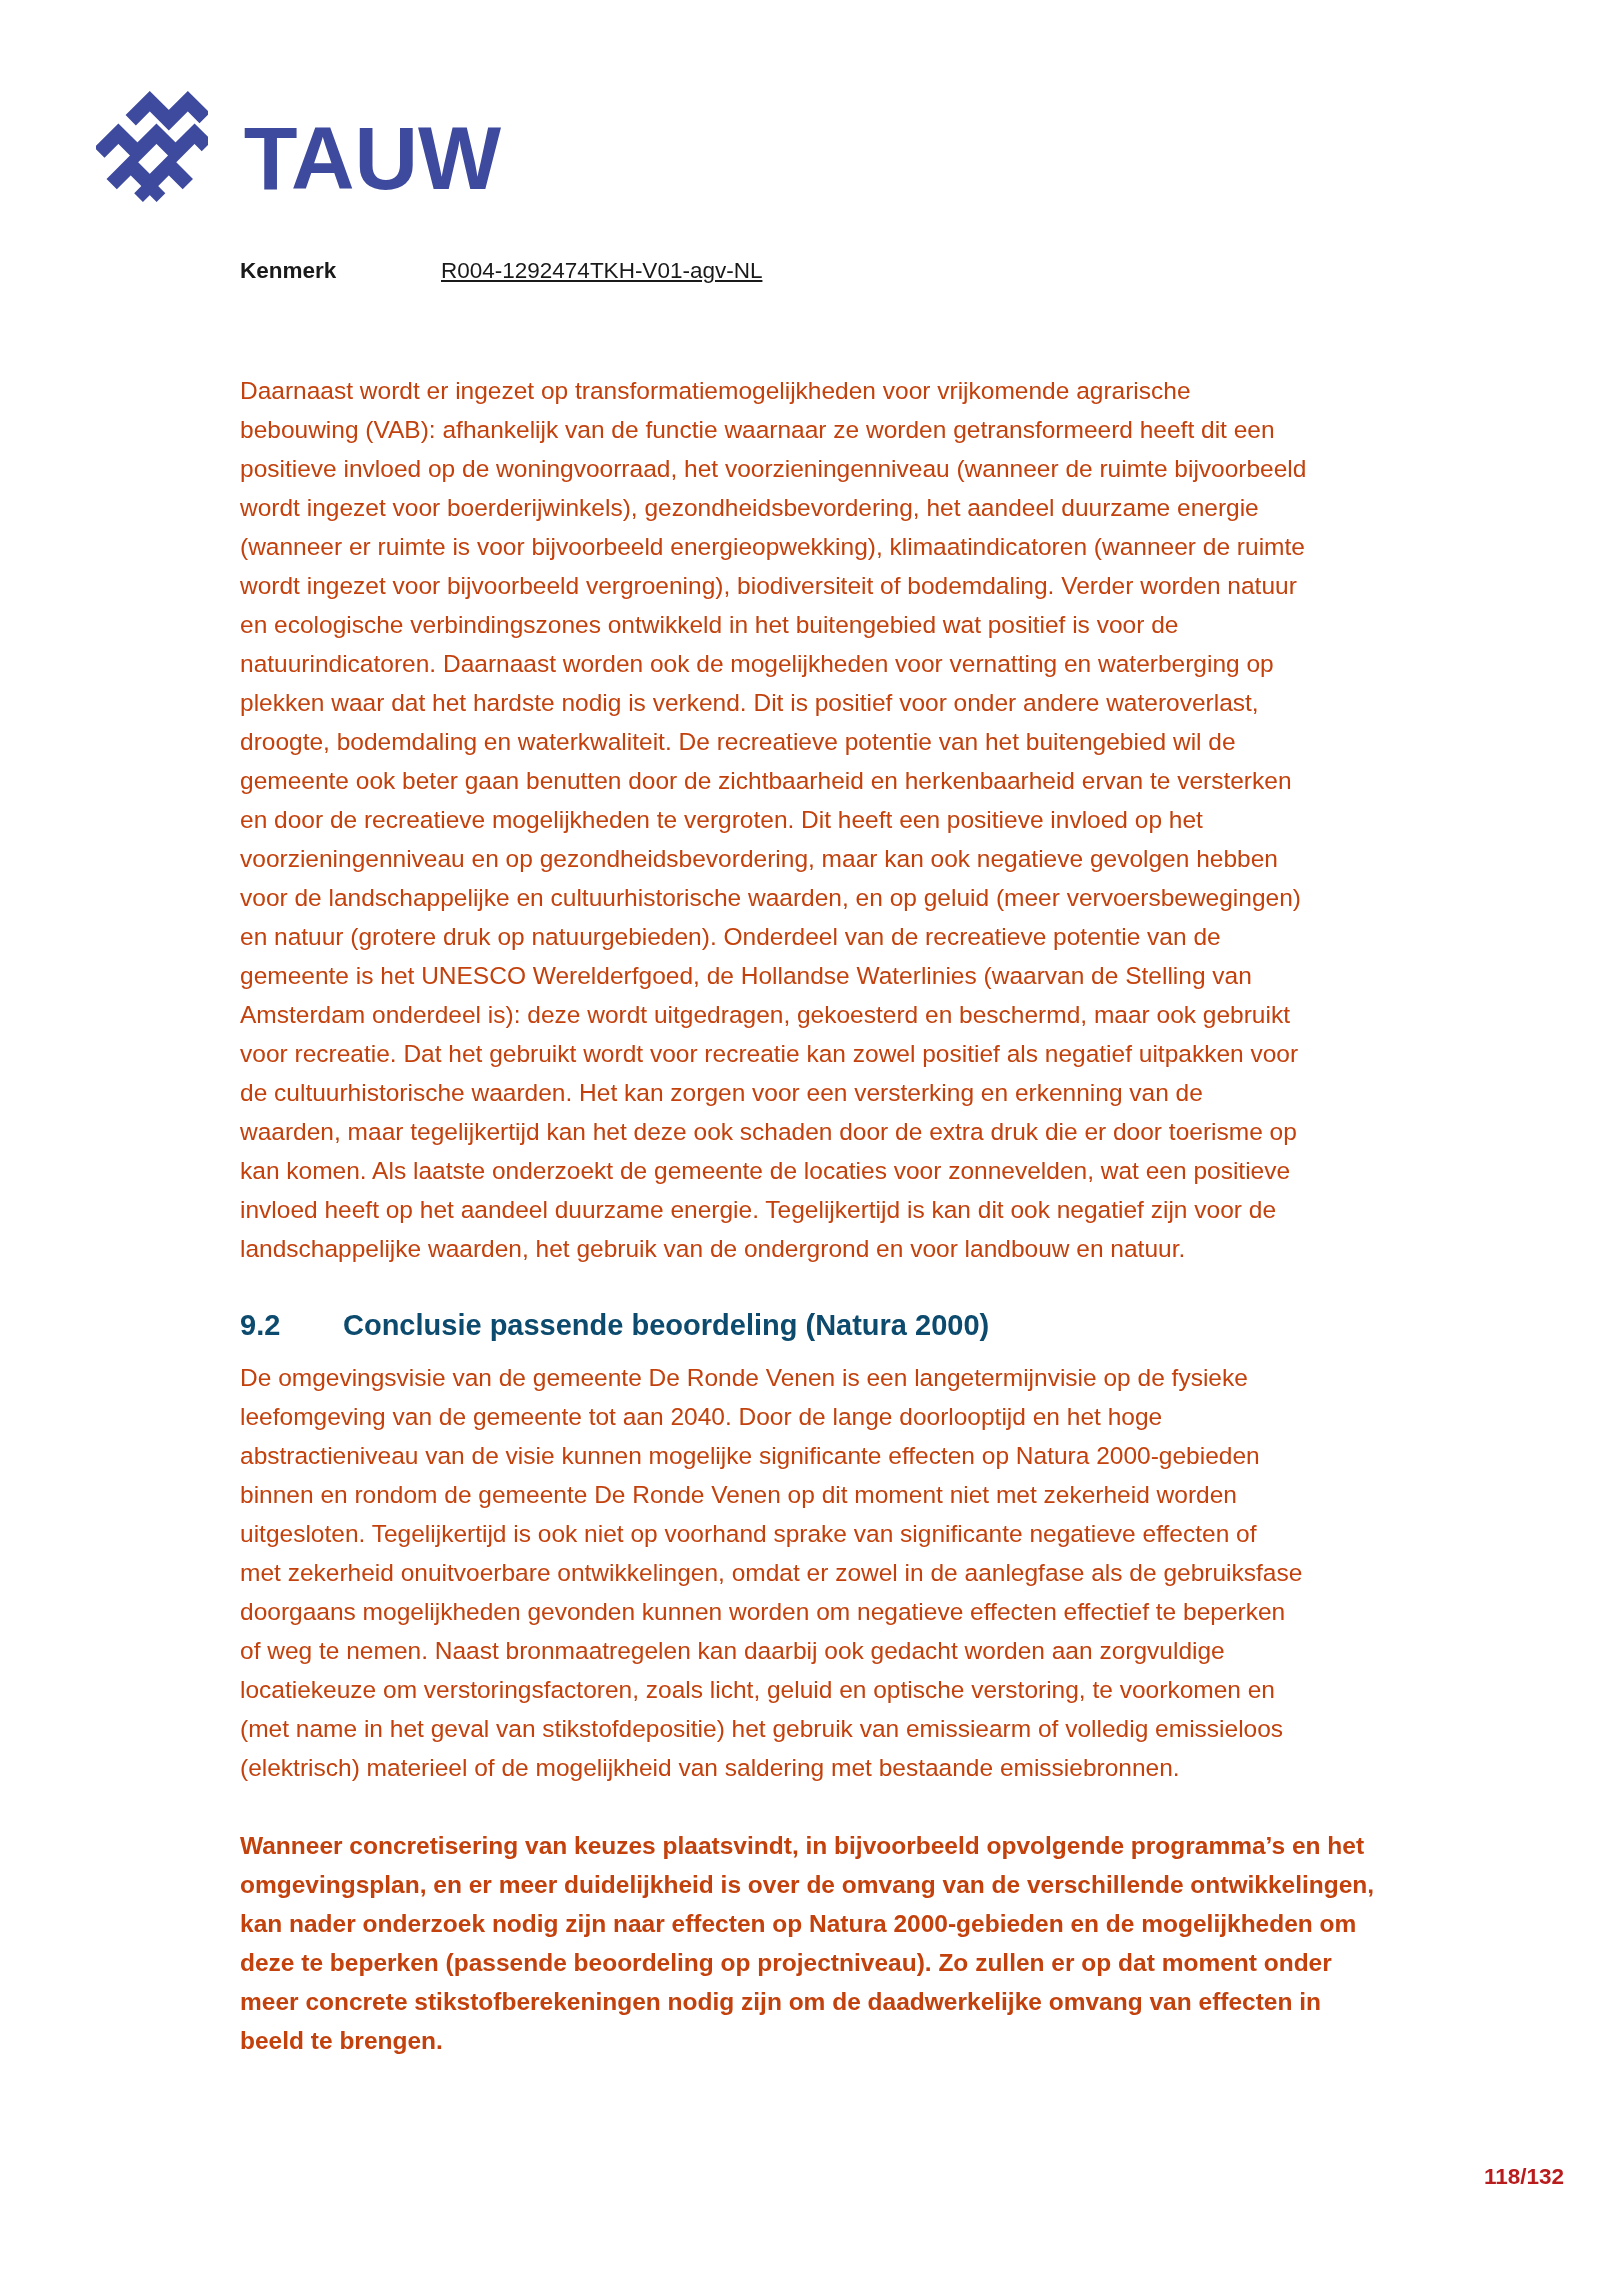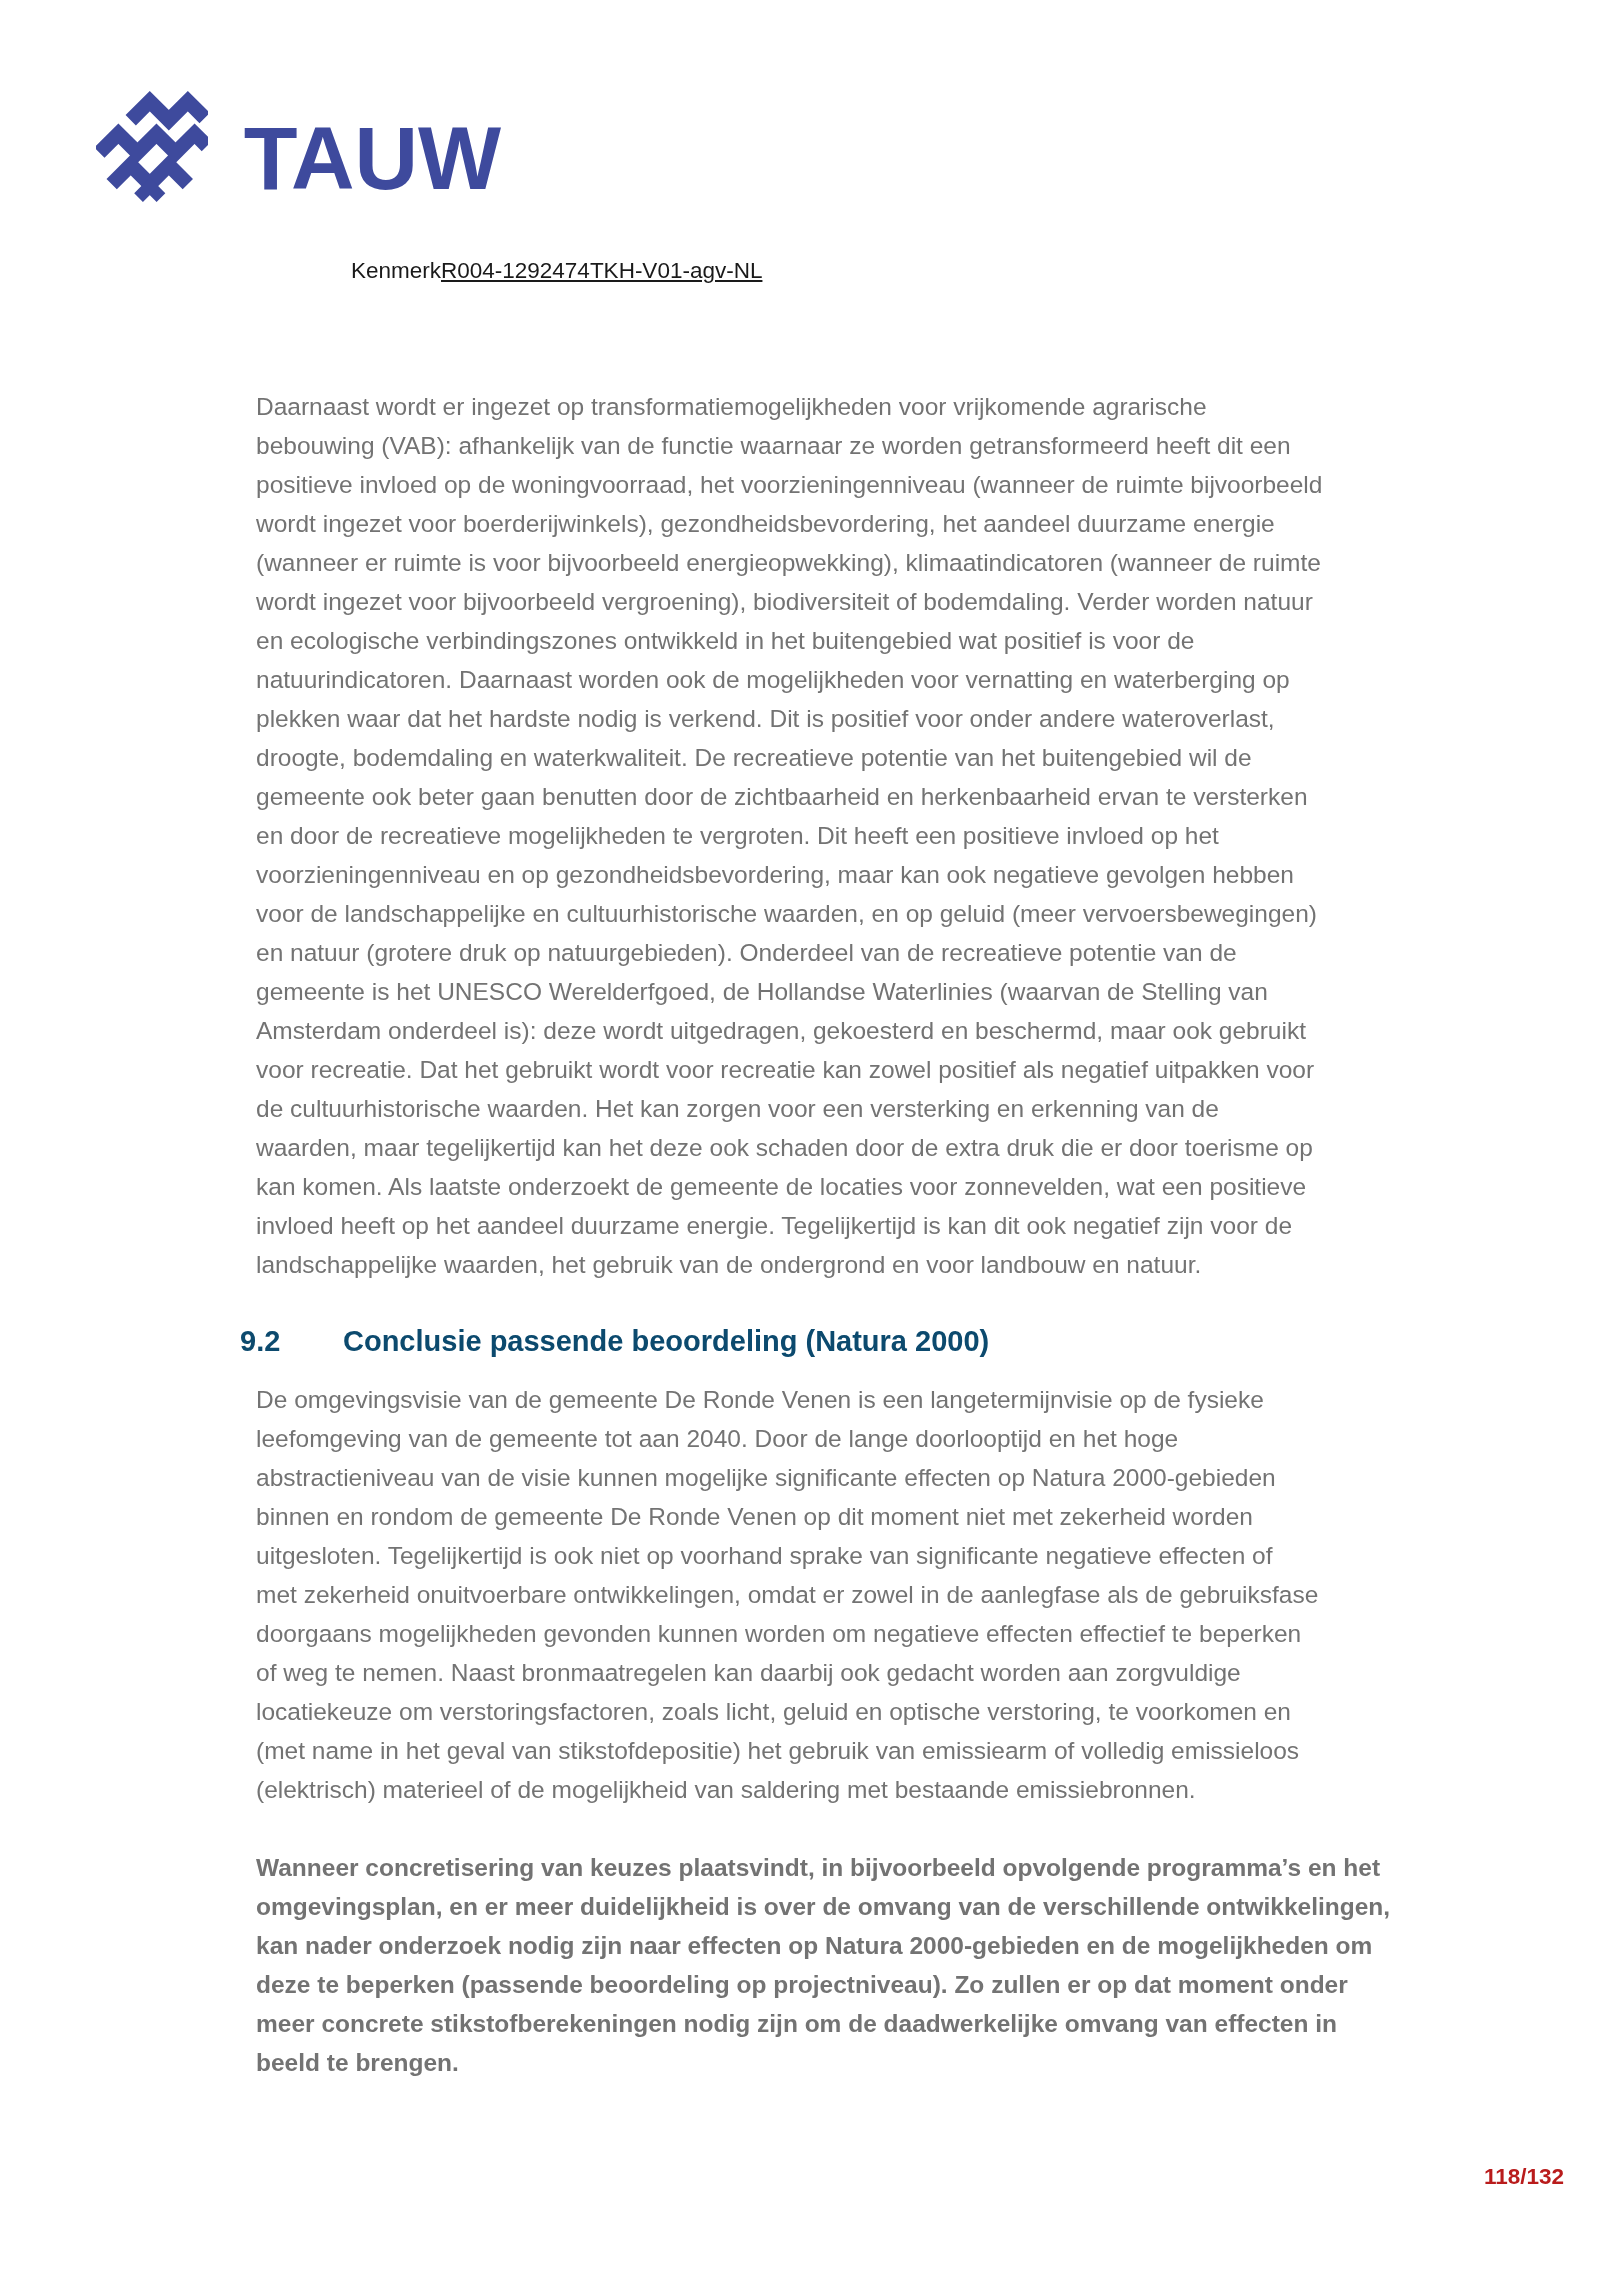--- a/index.html
+++ b/index.html
@@ -32,34 +32,34 @@
     margin-top: 23.5px;
     transform: scaleY(1.02);
   }
   .kenmerk {
     position: absolute;
     left: 240px;
     top: 256px;
     font-size: 22.5px;
     line-height: 29px;
   }
-  .k-label { font-weight: 400; display: inline-block; width: 201px; text-align: right; }
+  .k-label { font-weight: 700; display: inline-block; width: 201px; }
   .k-value { font-weight: 400; text-decoration: underline; }
   .content {
     position: absolute;
     left: 240px;
     top: 371px;
     width: 1235px;
   }
   .para {
-    margin: 16px;
+    margin: 0;
     font-size: 24.5px;
     line-height: 39px;
     white-space: pre;
-    color: #737373;
+    color: #c2410c;
   }
   .section {
     display: flex;
     margin: 35px 0 9.8px 0;
     font-size: 29px;
     line-height: 45px;
     font-weight: 700;
     color: #0c4a6e;
   }
   .sec-num { width: 103px; flex: 0 0 auto; }

